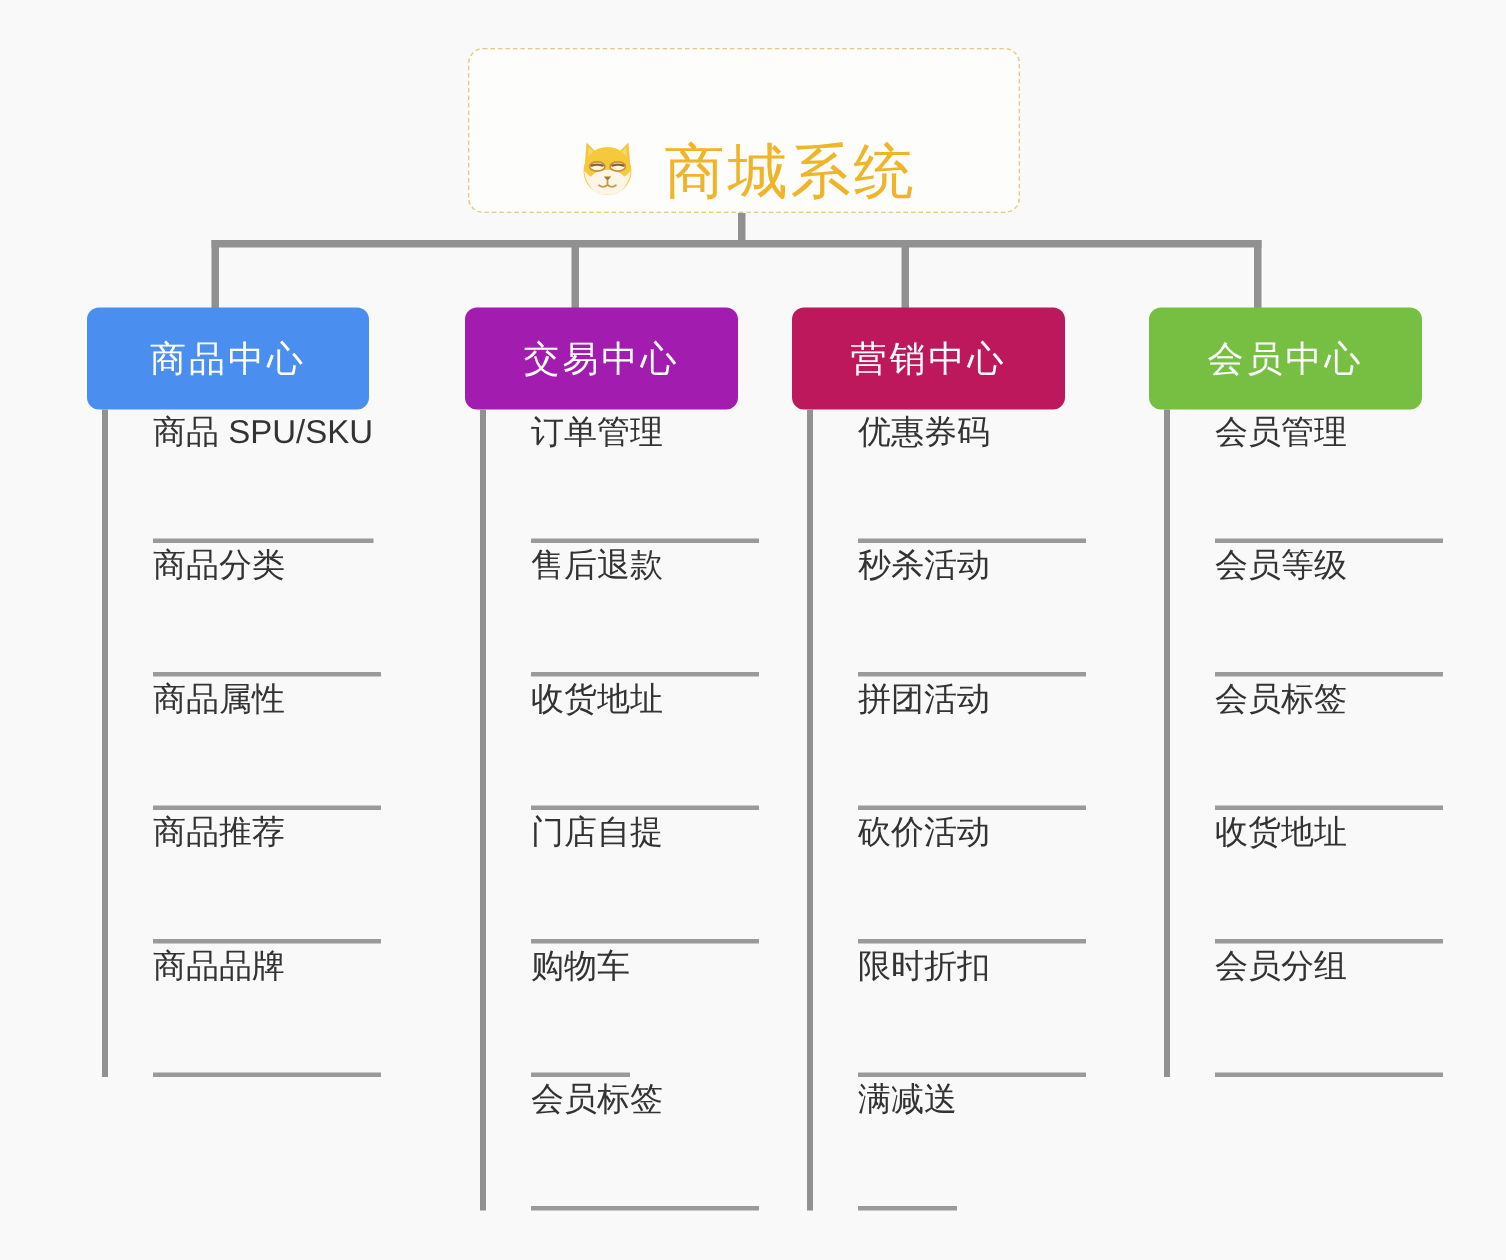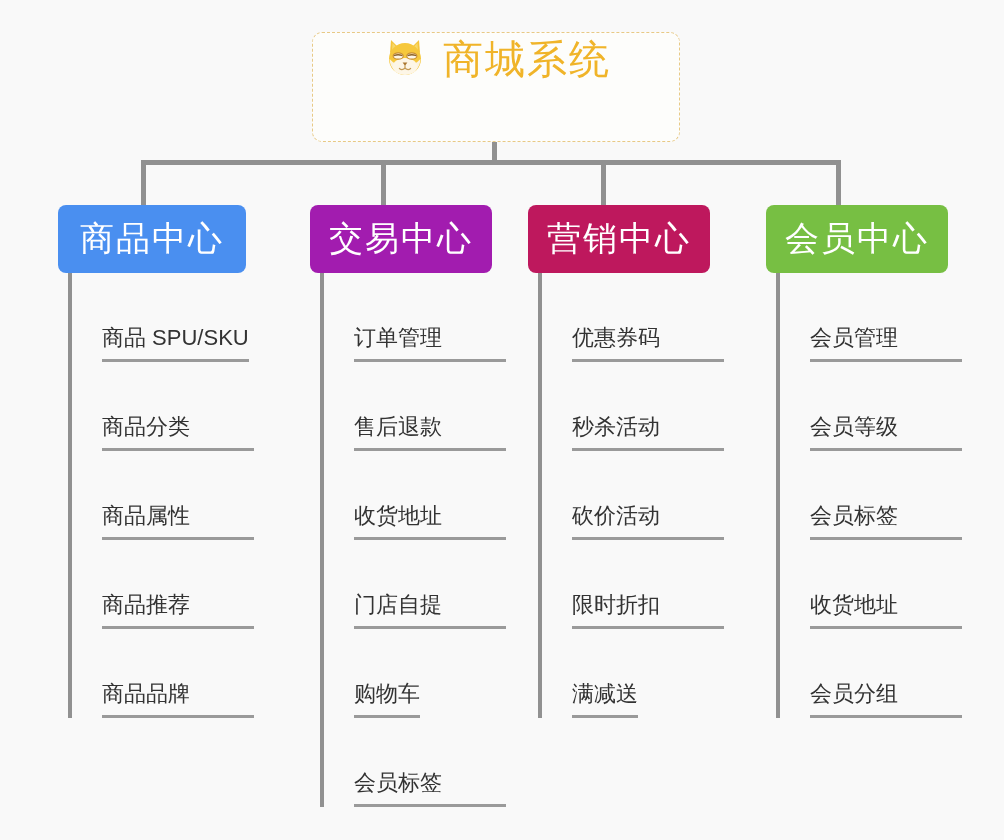--- a/index.html
+++ b/index.html
@@ -24,21 +24,21 @@
     position: absolute;
     left: 312px;
     top: 32px;
     width: 368px;
     height: 110px;
     box-sizing: border-box;
     background: #fdfdfb;
     border: 1px dashed #e8c985;
     border-radius: 10px;
     display: flex;
-    align-items: flex-start;
+    align-items: flex-end;
     justify-content: center;
   }
   .root-inner {
     display: flex;
     align-items: center;
     gap: 14px;
   }
   .root-title {
     font-size: 40px;
     color: #f0b429;
@@ -62,35 +62,34 @@
     top: 205px;
   }
   .cat-box {
     box-sizing: border-box;
     height: 68px;
     border-radius: 8px;
     display: flex;
     align-items: center;
     justify-content: center;
     color: #ffffff;
-    font-size: 34px;
+    font-size: 24px;
     letter-spacing: 2px;
     white-space: nowrap;
   }
   .items {
     position: relative;
     margin-left: 10px;
     padding-left: 0;
     border-left: 4px solid #919191;
   }
   .item {
     position: relative;
     height: 89px;
     display: flex;
-    align-items: flex-end;
   }
   .item-label {
     display: inline-block;
     margin-left: 30px;
     padding-bottom: 6px;
     font-size: 22px;
     color: #333333;
     white-space: nowrap;
     border-bottom: 3px solid #9a9a9a;
   }
@@ -189,20 +188,23 @@
       <span>营销中心</span>
     </div>
     <div class="items">
       <div class="item">
           <span class="item-label wide">优惠券码</span>
         </div>
       <div class="item">
           <span class="item-label wide">秒杀活动</span>
         </div>
       <div class="item">
+          <span class="item-label wide">拼团活动</span>
+        </div>
+      <div class="item">
           <span class="item-label wide">砍价活动</span>
         </div>
       <div class="item">
           <span class="item-label wide">限时折扣</span>
         </div>
       <div class="item">
           <span class="item-label">满减送</span>
         </div>
     </div>
   </div>

